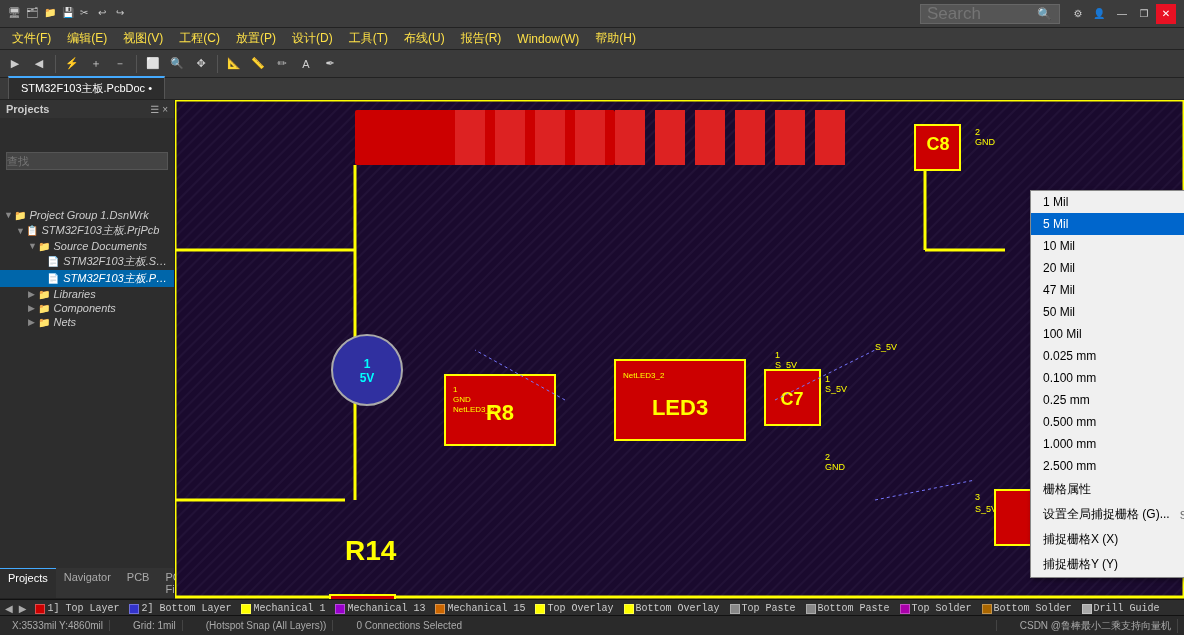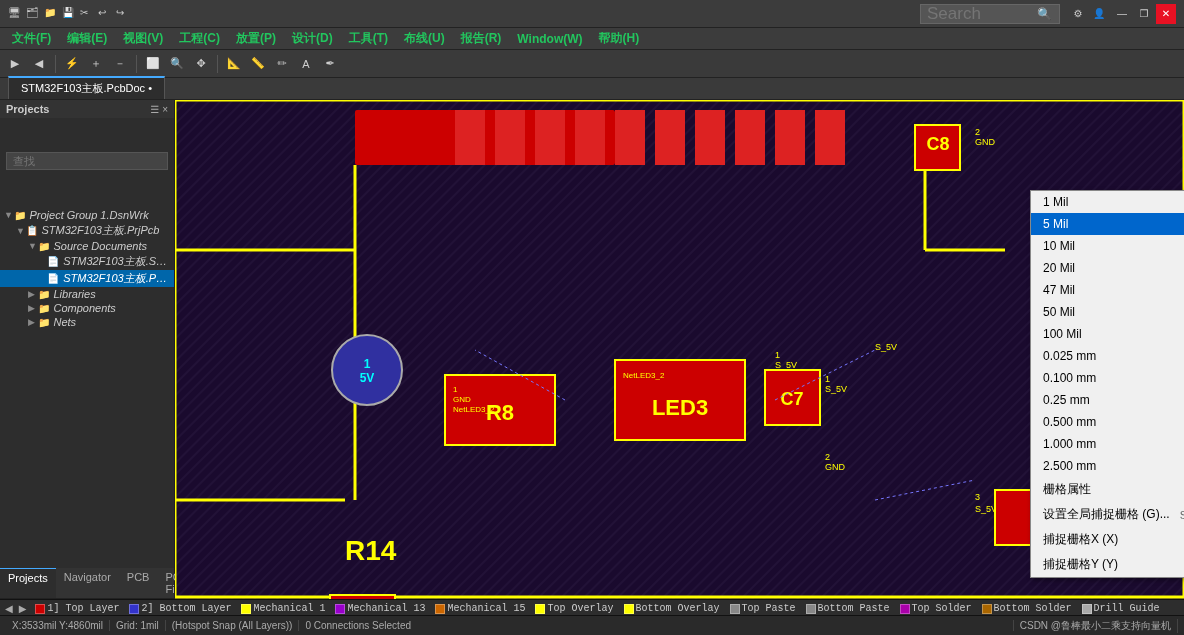--- a/index.html
+++ b/index.html
@@ -17,21 +17,21 @@
     #title-bar .window-controls span { width: 20px; height: 20px; display: flex; align-items: center; justify-content: center; font-size: 10px; cursor: pointer; color: #ccc; }
     #title-bar .window-controls .close { background: #e81123; color: white; }
     #title-bar .search-box { display: flex; align-items: center; background: #555; border: 1px solid #666; padding: 1px 6px; height: 20px; min-width: 140px; }
     #title-bar .search-box input { background: transparent; border: none; outline: none; color: #ccc; font-size: 17px; width: 110px; }
 
     
     #menu-bar {
       height: 22px; background: #3c3c3c; display: flex; align-items: center; padding: 0 4px;
       border-bottom: 1px solid #222; font-size: 12px;
     }
-    #menu-bar span { padding: 2px 8px; cursor: pointer; color: #22c55e; white-space: nowrap; font-weight: bold; }
+    #menu-bar span { padding: 2px 8px; cursor: pointer; color: #fde047; white-space: nowrap; }
 
     
     #toolbar {
       height: 28px; background: #3a3a3a; display: flex; align-items: center; padding: 0 4px; gap: 2px;
       border-bottom: 1px solid #222;
     }
     #toolbar .tb-btn { width: 22px; height: 22px; display: flex; align-items: center; justify-content: center; cursor: pointer; font-size: 11px; color: #ccc; border: 1px solid transparent; }
     #toolbar .separator { width: 1px; height: 18px; background: #555; margin: 0 3px; }
 
     
@@ -44,21 +44,21 @@
     #panel-tabs { display: flex; background: #333; border-bottom: 1px solid #222; }
     #panel-tabs span { padding: 3px 8px; font-size: 11px; cursor: pointer; color: #aaa; }
     #panel-tabs span.active { background: #2d2d2d; color: #fff; border-top: 1px solid #4af; }
     #panel-header { display: flex; align-items: center; justify-content: space-between; padding: 3px 6px; background: #333; }
     #panel-header .panel-title { font-size: 11px; color: #ccc; font-weight: bold; }
     #panel-header .panel-icons { display: flex; gap: 3px; }
     #panel-header .panel-icons span { font-size: 10px; cursor: pointer; color: #aaa; }
 
     
     #panel-search { padding: 4px 6px; }
-    #panel-search input { width: 100%; background: #444; border: 1px solid #555; color: #ccc; font-size: 11px; padding: 2px 6px; outline: none; }
+    #panel-search input { width: 100%; background: #444; border: 1px solid #555; color: #ccc; font-size: 11px; padding: 2px 0; outline: none; }
 
     
     #project-tree { flex: 1; overflow-y: auto; padding: 4px 0; font-size: 11px; }
     .tree-item { display: flex; align-items: center; padding: 1px 4px; cursor: pointer; white-space: nowrap; overflow: hidden; }
     .tree-item.selected { background: #0066aa; color: white; }
     .tree-item .indent { display: inline-block; }
     .tree-item .arrow { width: 10px; display: inline-block; font-size: 9px; color: #888; }
     .tree-item .icon { margin-right: 3px; font-size: 10px; }
     .tree-item .label { overflow: hidden; text-overflow: ellipsis; font-style: italic; }
 
@@ -79,21 +79,21 @@
       position: absolute; top: 90px; left: 855px; background: #f0f0f0; border: 1px solid #888;
       width: 220px; box-shadow: 2px 2px 5px rgba(0,0,0,0.4); z-index: 100; font-size: 12px; color: #000;
     }
     .cm-item { padding: 4px 12px; cursor: pointer; display: flex; justify-content: space-between; align-items: center; white-space: nowrap; }
     .cm-item.highlighted { background: #0066cc; color: white; }
     .cm-item .shortcut { font-size: 11px; color: #666; margin-left: 10px; }
 
     
     #status-bar {
       height: 20px; background: #2a2a2a; display: flex; align-items: center; padding: 0 6px;
-      border-top: 1px solid #111; font-size: 10px; color: #aaa; gap: 0;
+      border-top: 1px solid #111; font-size: 10px; color: #aaa; gap: 17px;
       position: absolute; bottom: 0; left: 0; right: 0;
     }
     .status-item { padding: 0 6px; border-right: 1px solid #444; white-space: nowrap; }
 
     
     #layer-bar {
       height: 18px; background: #2d2d2d; display: flex; align-items: center; padding: 0 2px;
       border-top: 1px solid #111; font-size: 10px; overflow: hidden; gap: 2px;
       position: absolute; bottom: 18px; left: 0; right: 0;
     }

